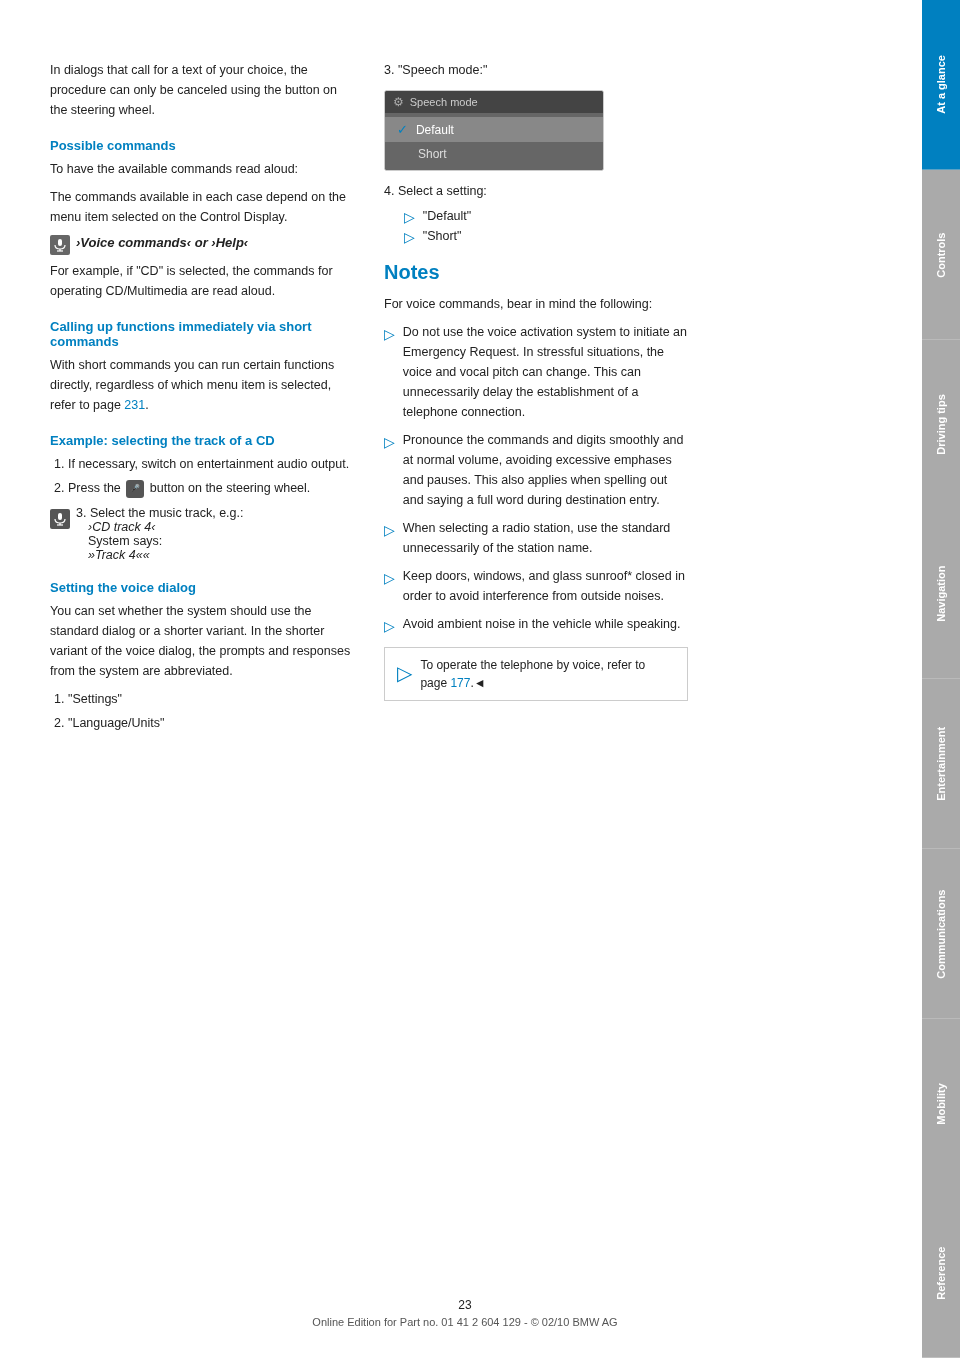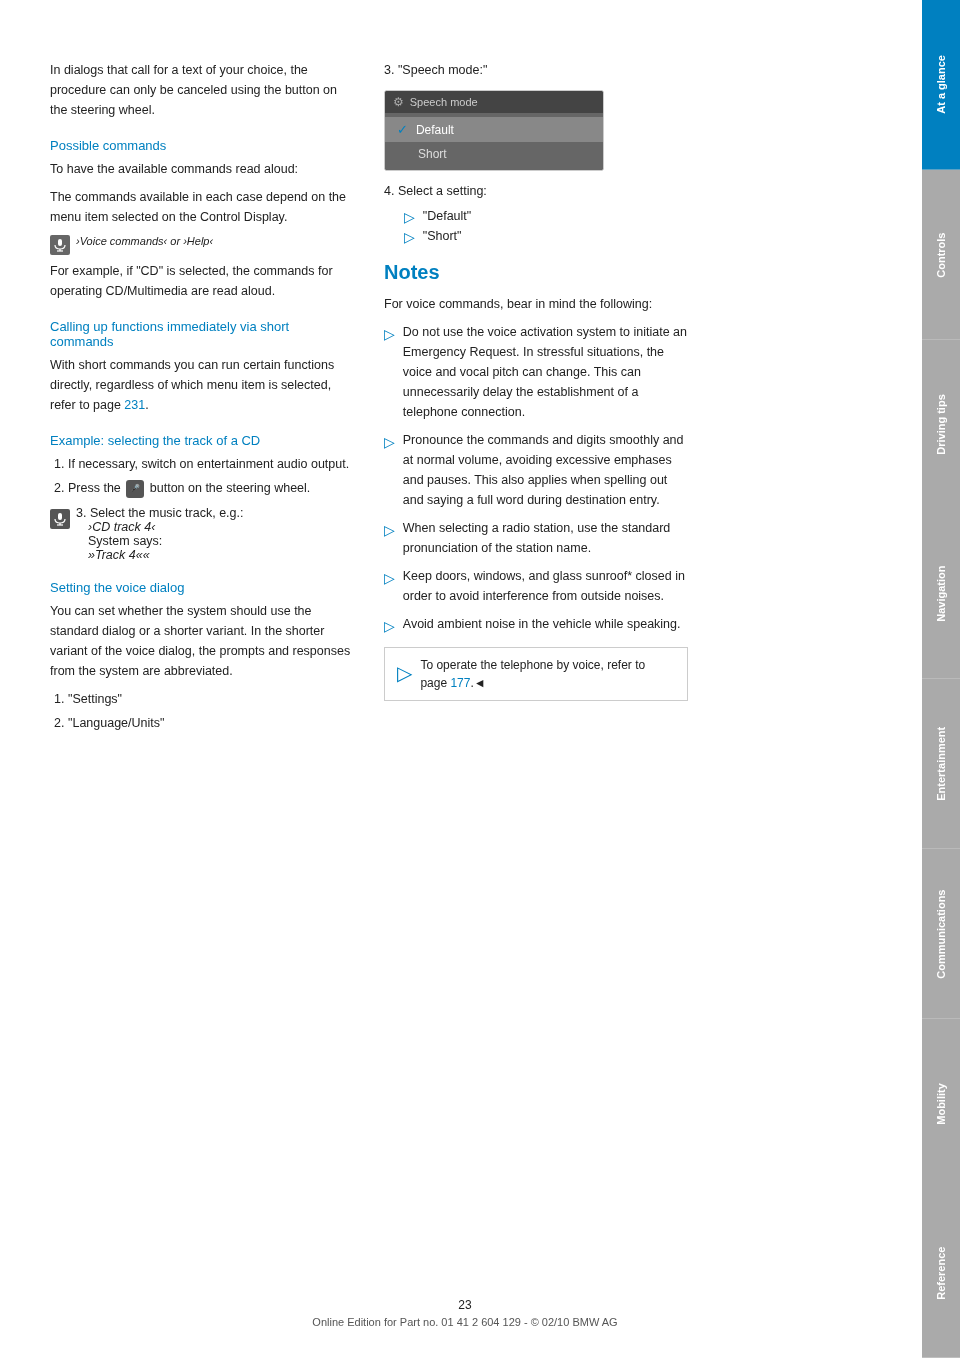--- a/index.html
+++ b/index.html
@@ -76,21 +76,21 @@
     p {
       font-size: 12.5px;
       line-height: 1.6;
       margin-bottom: 8px;
       color: #222;
     }
 
     .section-heading {
       color: #0080c0;
       font-size: 13px;
-      font-weight: normal;
+      font-weight: bold;
       margin-top: 18px;
       margin-bottom: 6px;
     }
 
     .section-heading-large {
       color: #0080c0;
       font-size: 20px;
       font-weight: bold;
       margin-top: 16px;
       margin-bottom: 10px;
@@ -268,23 +268,24 @@
     }
 
     .step-voice-row {
       display: flex;
       align-items: flex-start;
       gap: 0;
       margin-bottom: 4px;
     }
 
     .voice-cmd-text {
-      font-size: 11px;
+      font-size: 13px;
       font-style: normal;
       color: #222;
+      font-weight: bold;
     }
 
     .italic-cmd {
       font-style: italic;
     }
   </style>
 </head>
 <body>
 
 <div class="page-wrapper">
@@ -408,21 +409,21 @@
           <span>Do not use the voice activation system to initiate an Emergency Request. In stressful situations, the voice and vocal pitch can change. This can unnecessarily delay the establishment of a telephone connection.</span>
         </div>
 
         <div class="bullet-item">
           <span class="bullet-arrow">▷</span>
           <span>Pronounce the commands and digits smoothly and at normal volume, avoiding excessive emphases and pauses. This also applies when spelling out and saying a full word during destination entry.</span>
         </div>
 
         <div class="bullet-item">
           <span class="bullet-arrow">▷</span>
-          <span>When selecting a radio station, use the standard pronunciation of the station name.</span>
+          <span>When selecting a radio station, use the standard unnecessarily of the station name.</span>
         </div>
 
         <div class="bullet-item">
           <span class="bullet-arrow">▷</span>
           <span>Keep doors, windows, and glass sunroof* closed in order to avoid interference from outside noises.</span>
         </div>
 
         <div class="bullet-item">
           <span class="bullet-arrow">▷</span>
           <span>Avoid ambient noise in the vehicle while speaking.</span>

